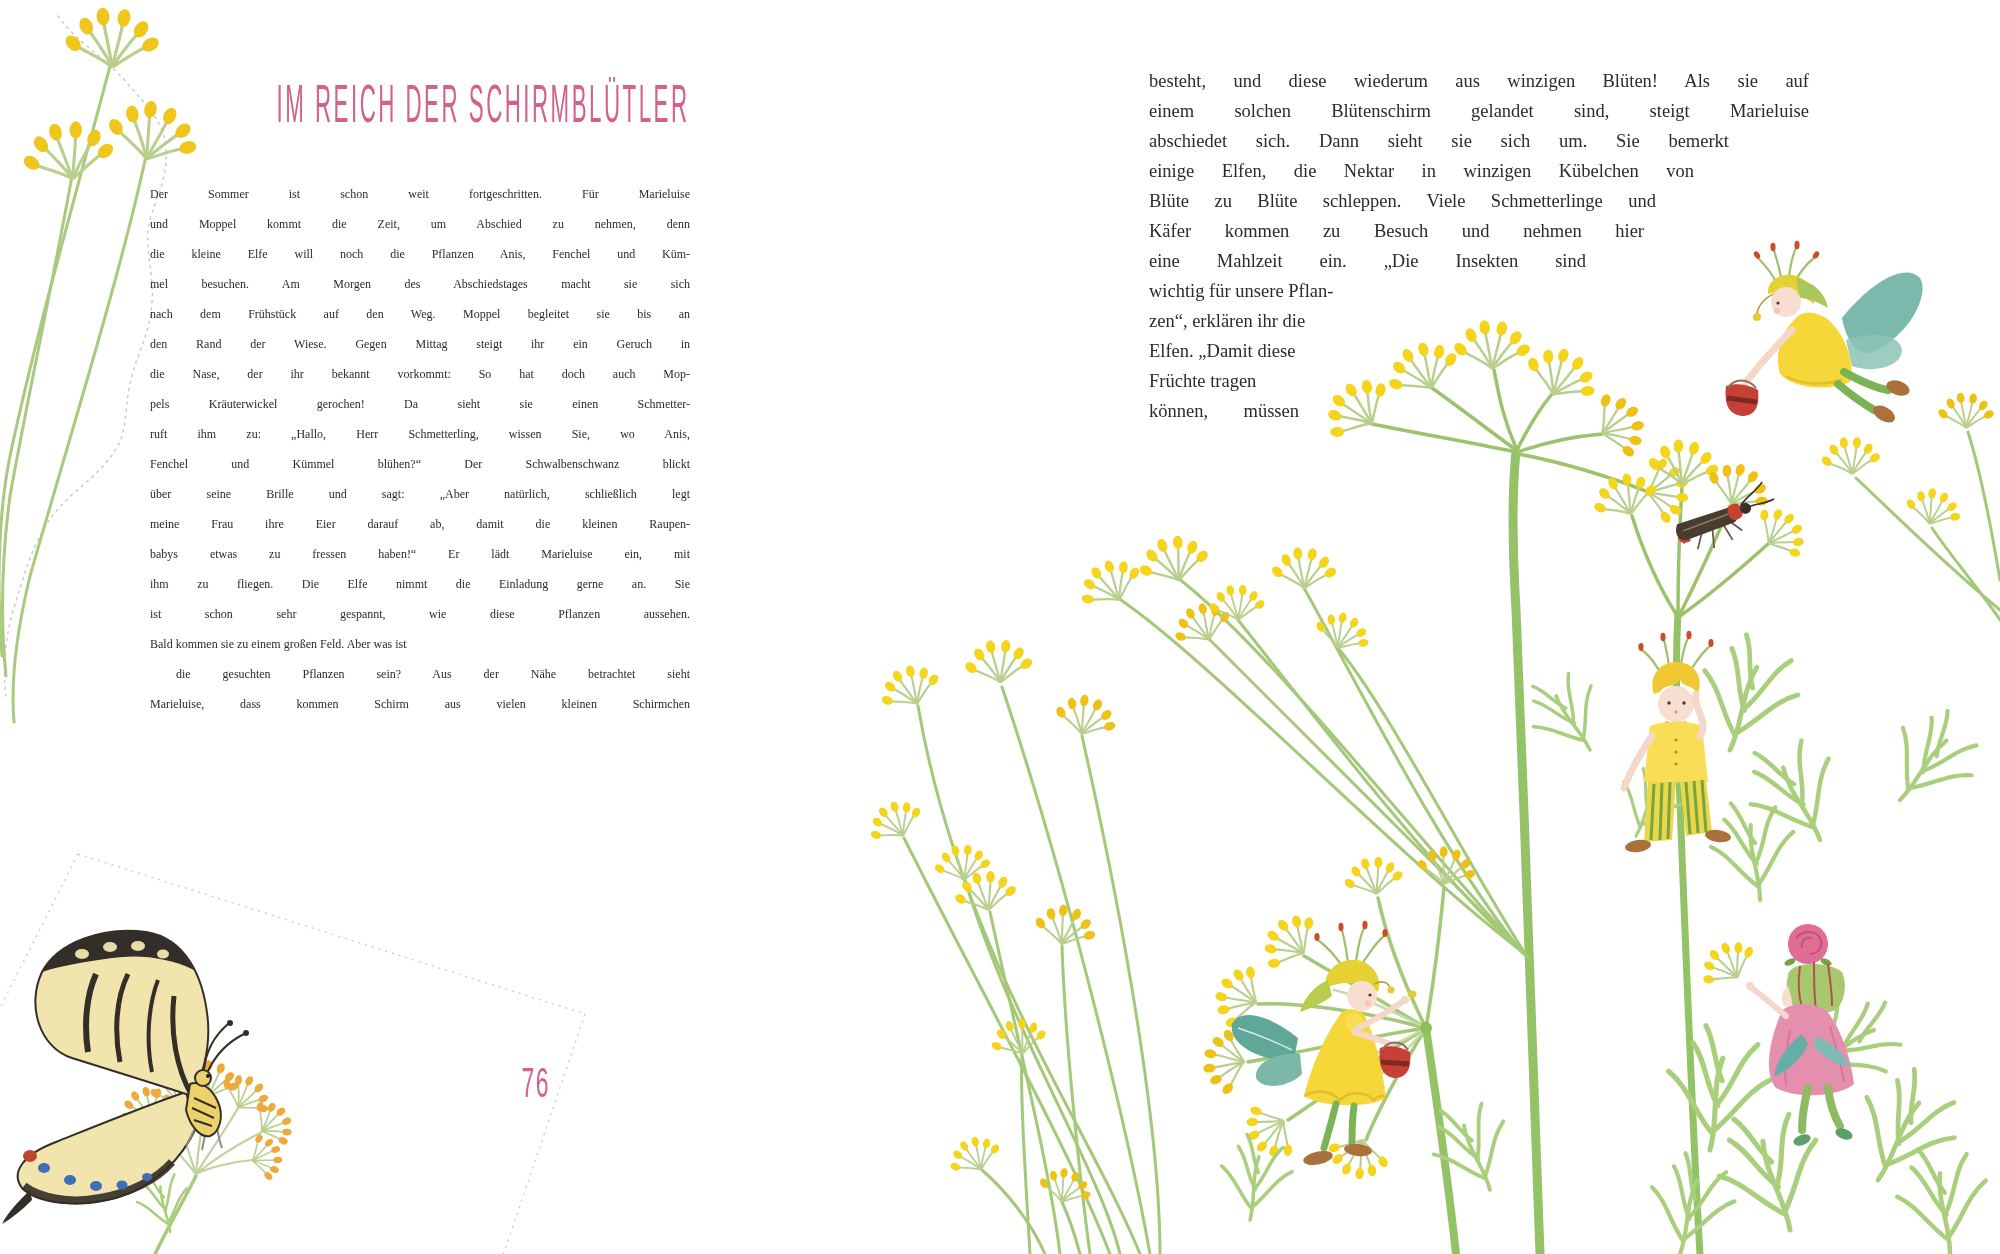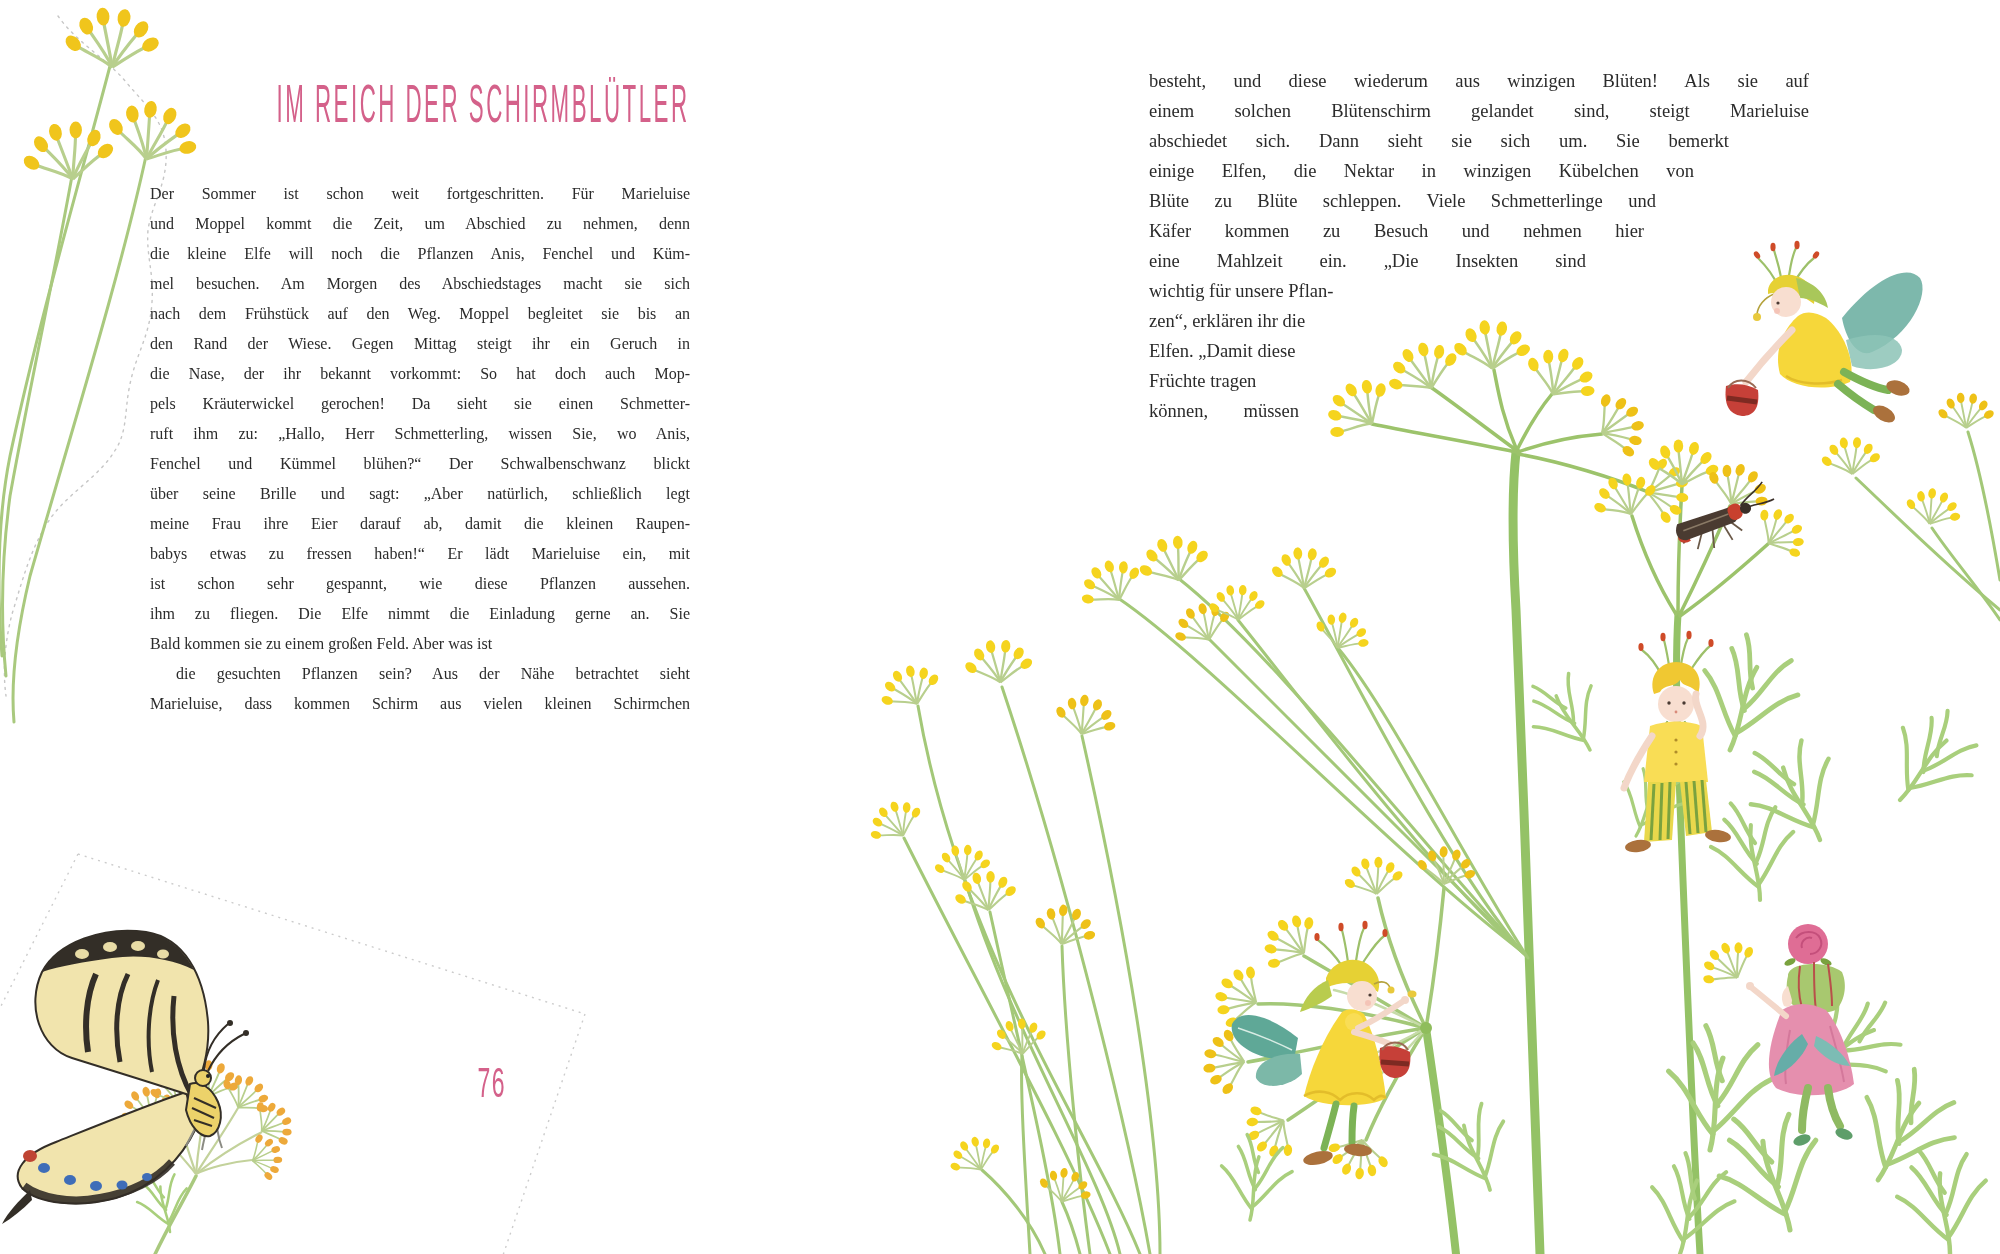--- a/index.html
+++ b/index.html
@@ -8,35 +8,35 @@
   .page{position:absolute;top:0;height:1254px;}
   #left-page{left:0;width:1000px;margin-top:16px;}
   #right-page{left:1000px;width:1000px;}
   
   .title-wrap{position:absolute;left:150px;top:56px;width:540px;text-align:center;line-height:64px;}
   .title-wrap span{display:inline-block;font-family:"Liberation Sans",sans-serif;font-size:36px;
     letter-spacing:4px;color:var(--title_pink);transform:scale(0.62,1.5);white-space:nowrap;font-weight:400;}
   
   .textblock{position:absolute;color:var(--body_text);}
   .textblock .ln{height:30px;line-height:30px;text-align:justify;text-align-last:justify;}
-  .ll{left:150px;top:163px;width:540px;font-size:16px;font-family:Liberation Serif, serif;}
+  .ll{left:150px;top:163px;width:540px;font-size:12px;font-family:Liberation Serif, serif;}
   .ll .ln:nth-child(16){text-align-last:left;}
   .ll .ln:nth-child(17){text-indent:26px;}
   .rl{left:1133px;top:66px;width:662px;font-size:18.5px;}
   .rl .ln{width:660px;margin-left:16px;}
   .rl .ln:nth-child(3){width:580px;}
   .rl .ln:nth-child(4){width:545px;}
   .rl .ln:nth-child(5){width:507px;}
   .rl .ln:nth-child(6){width:495px;}
   .rl .ln:nth-child(7){width:437px;}
   .rl .ln:nth-child(8),.rl .ln:nth-child(9),.rl .ln:nth-child(10),
   .rl .ln:nth-child(11),.rl .ln:nth-child(13){width:auto;text-align-last:left;}
   .rl .ln:nth-child(12){width:150px;}
   
-  .pagenum{position:absolute;left:472px;top:1038px;width:76px;line-height:56px;}
+  .pagenum{position:absolute;left:498px;top:1038px;width:76px;text-align:center;line-height:56px;}
   .pagenum span{display:inline-block;font-family:"Liberation Sans",sans-serif;font-size:32px;letter-spacing:2px;
     color:var(--title_pink);transform:scale(0.72,1.35);}
   svg{position:absolute;overflow:visible;}
   #defs-svg{width:0;height:0;}
   #deco-topleft{left:0;top:0;}
   #butterfly-svg{left:0;top:830px;}
   #fennel-right{left:830px;top:190px;}
 </style>
 </head>
 <body>
@@ -101,22 +101,22 @@
         <div class="ln">mel besuchen. Am Morgen des Abschiedstages macht sie sich</div>
         <div class="ln">nach dem Frühstück auf den Weg. Moppel begleitet sie bis an</div>
         <div class="ln">den Rand der Wiese. Gegen Mittag steigt ihr ein Geruch in</div>
         <div class="ln">die Nase, der ihr bekannt vorkommt: So hat doch auch Mop-</div>
         <div class="ln">pels Kräuterwickel gerochen! Da sieht sie einen Schmetter-</div>
         <div class="ln">ruft ihm zu: „Hallo, Herr Schmetterling, wissen Sie, wo Anis,</div>
         <div class="ln">Fenchel und Kümmel blühen?“ Der Schwalbenschwanz blickt</div>
         <div class="ln">über seine Brille und sagt: „Aber natürlich, schließlich legt</div>
         <div class="ln">meine Frau ihre Eier darauf ab, damit die kleinen Raupen-</div>
         <div class="ln">babys etwas zu fressen haben!“ Er lädt Marieluise ein, mit</div>
+        <div class="ln">ihm zu fliegen. Die Elfe nimmt die Einladung gerne an. Sie</div>
         <div class="ln">ist schon sehr gespannt, wie diese Pflanzen aussehen.</div>
-        <div class="ln">ihm zu fliegen. Die Elfe nimmt die Einladung gerne an. Sie</div>
         <div class="ln">Bald kommen sie zu einem großen Feld. Aber was ist</div>
         <div class="ln">die gesuchten Pflanzen sein? Aus der Nähe betrachtet sieht</div>
         <div class="ln">Marieluise, dass kommen Schirm aus vielen kleinen Schirmchen</div>
       </div>
 
     <div class="pagenum">
       <span>76</span>
     </div>
 
     <svg id="butterfly-svg" width="620" height="424" viewBox="0 0 620 424">

